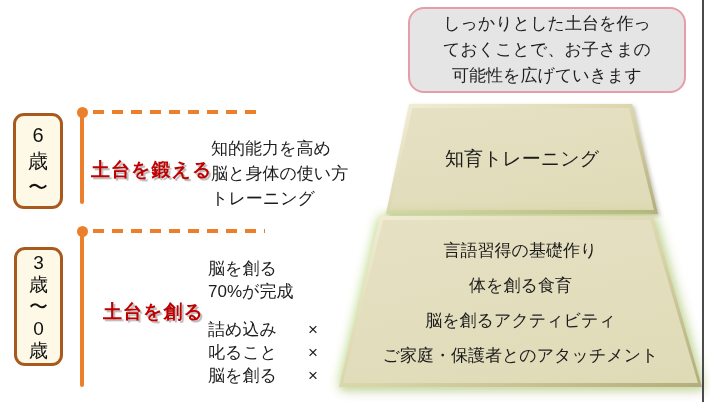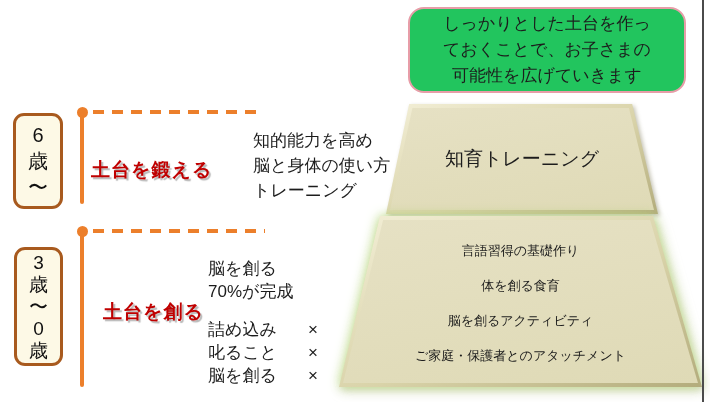--- a/index.html
+++ b/index.html
@@ -18,21 +18,21 @@
 
   
   .slide-edge {
     position: absolute; left: 702px; top: 0; width: 2px; height: 402px;
     background: #4b4b4b;
   }
 
   
   .note-box {
     position: absolute; left: 408px; top: 7px; width: 278px; height: 86px;
-    background: #22c55e;
+    background: #e5e5e5;
     border: 2px solid #e79da8;
     border-radius: 16px;
     display: flex; align-items: center; justify-content: center;
     text-align: center;
     font-size: 17px; line-height: 26px; color: #1c1c1c;
   }
 
   
   .age-box {
     position: absolute;
@@ -71,21 +71,21 @@
     text-shadow: 2px 2px 1px #b9b9b9;
     letter-spacing: 1px;
   }
   .phase-older   { left: 91px;  top: 157px; }
   .phase-younger { left: 103px; top: 299px; }
 
   
   .desc {
     position: absolute; color: #1c1c1c; font-size: 17px;
   }
-  .desc-older   { left: 211px; top: 128px; line-height: 25px; margin-left: 42px; }
+  .desc-older   { left: 211px; top: 136px; line-height: 25px; }
   .desc-younger { left: 208px; top: 257px; line-height: 23px; }
   .dont-list    { left: 208px; top: 318px; line-height: 23px; }
   .dont-row { display: flex; }
   .dont-row .dont-label { width: 100px; }
 
   
   .trap-wrap-top {
     position: absolute; left: 386px; top: 104px; width: 272px; height: 110px;
     filter: drop-shadow(2px 2px 2px rgba(120,115,80,0.45));
   }
@@ -106,21 +106,21 @@
   }
   .trap-label-top {
     position: absolute; inset: 0;
     display: flex; align-items: center; justify-content: center;
     font-size: 19px; color: #1c1c1c;
   }
   .trap-lines-bottom {
     position: absolute; inset: 0;
     padding-top: 17px;
     text-align: center;
-    font-size: 13px; line-height: 35px; color: #1c1c1c;
+    font-size: 17px; line-height: 35px; color: #1c1c1c;
   }
 </style>
 </head>
 <body>
 
 <div class="canvas">
 
   <div class="note-box pre">しっかりとした土台を作っ
 ておくことで、お子さまの
 可能性を広げていきます</div>

